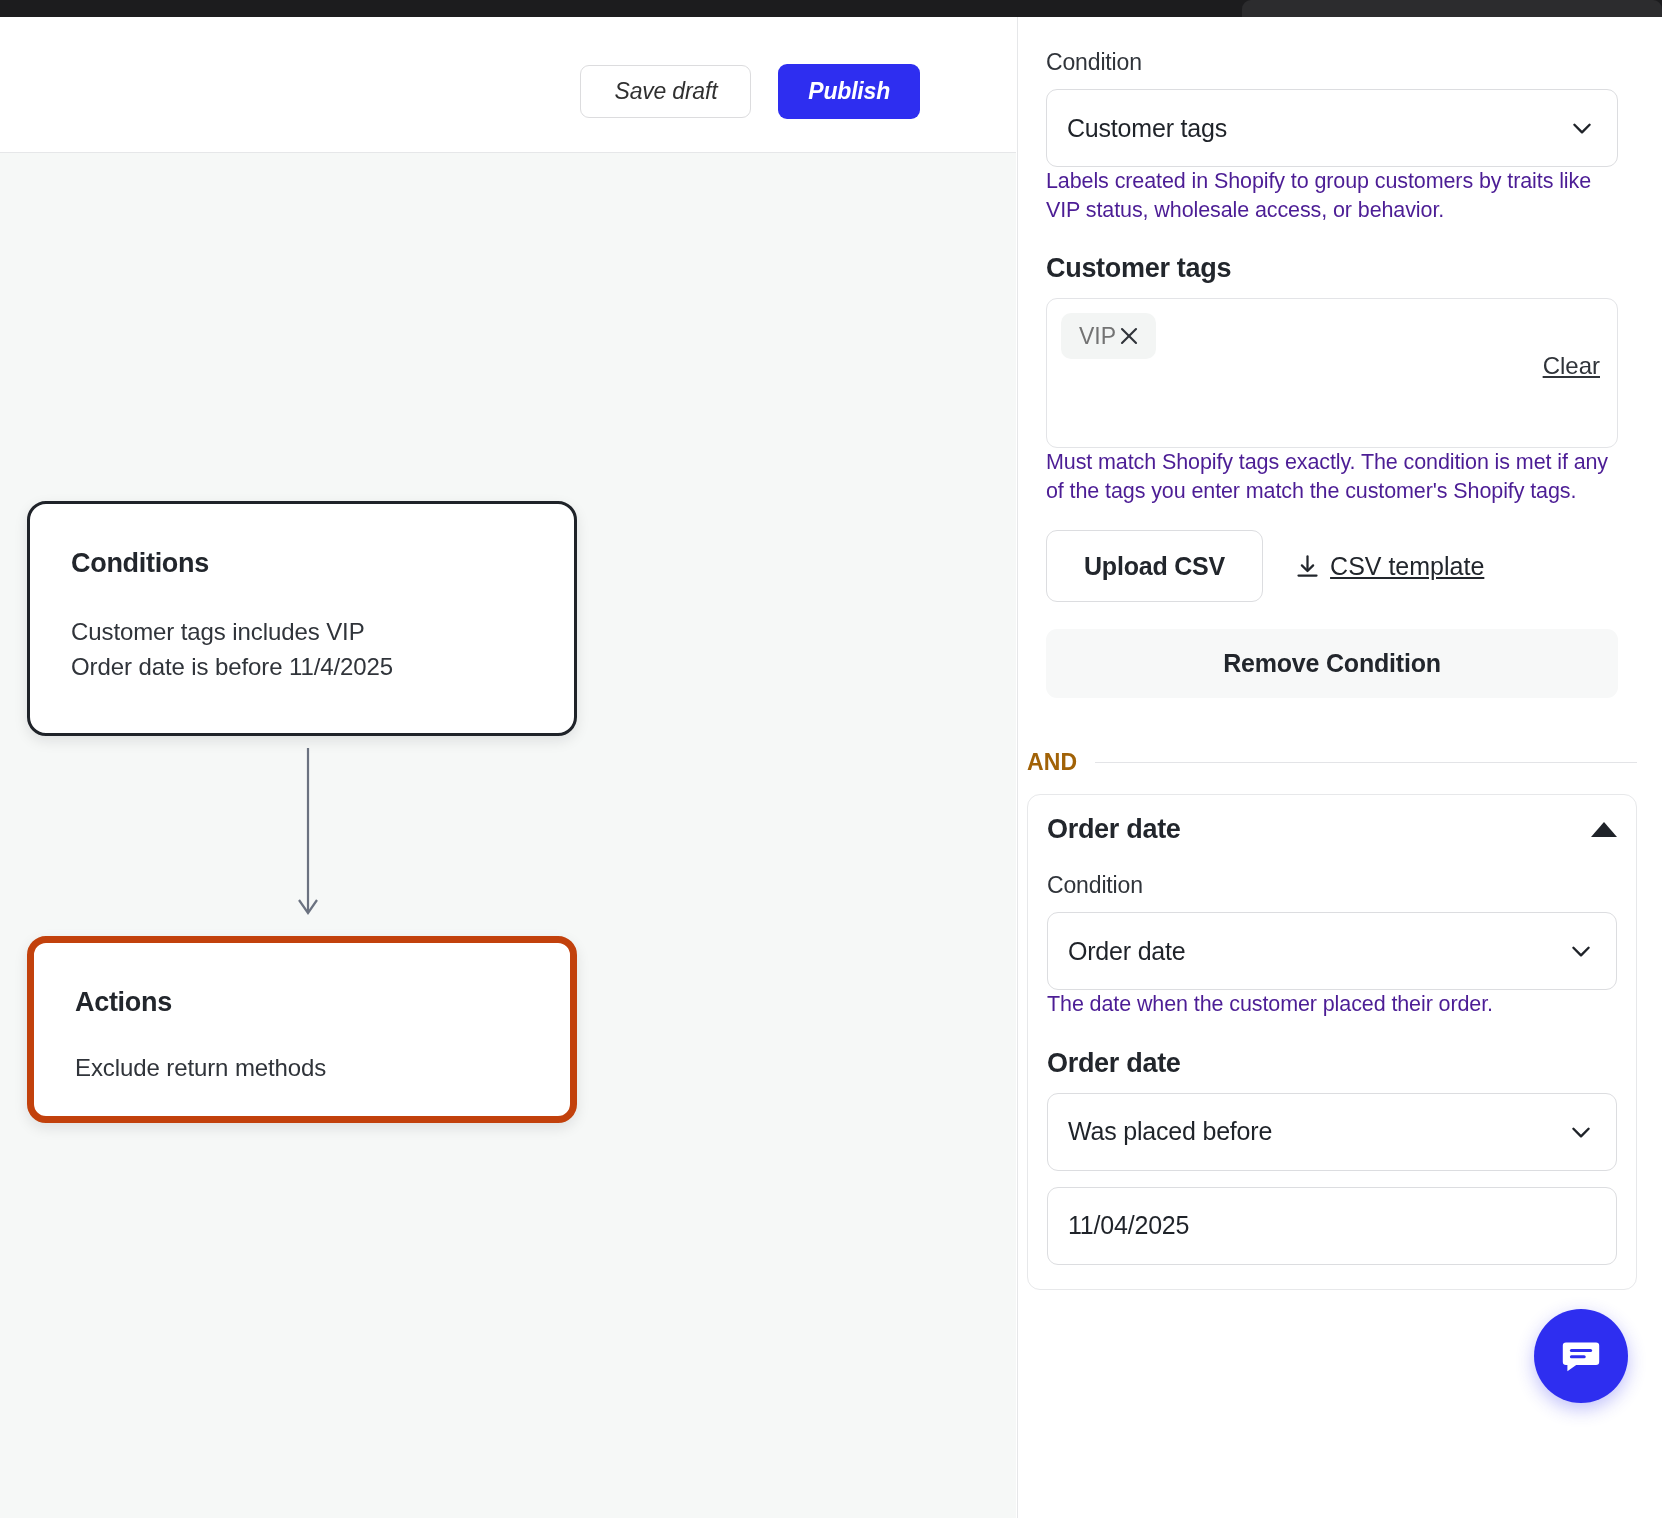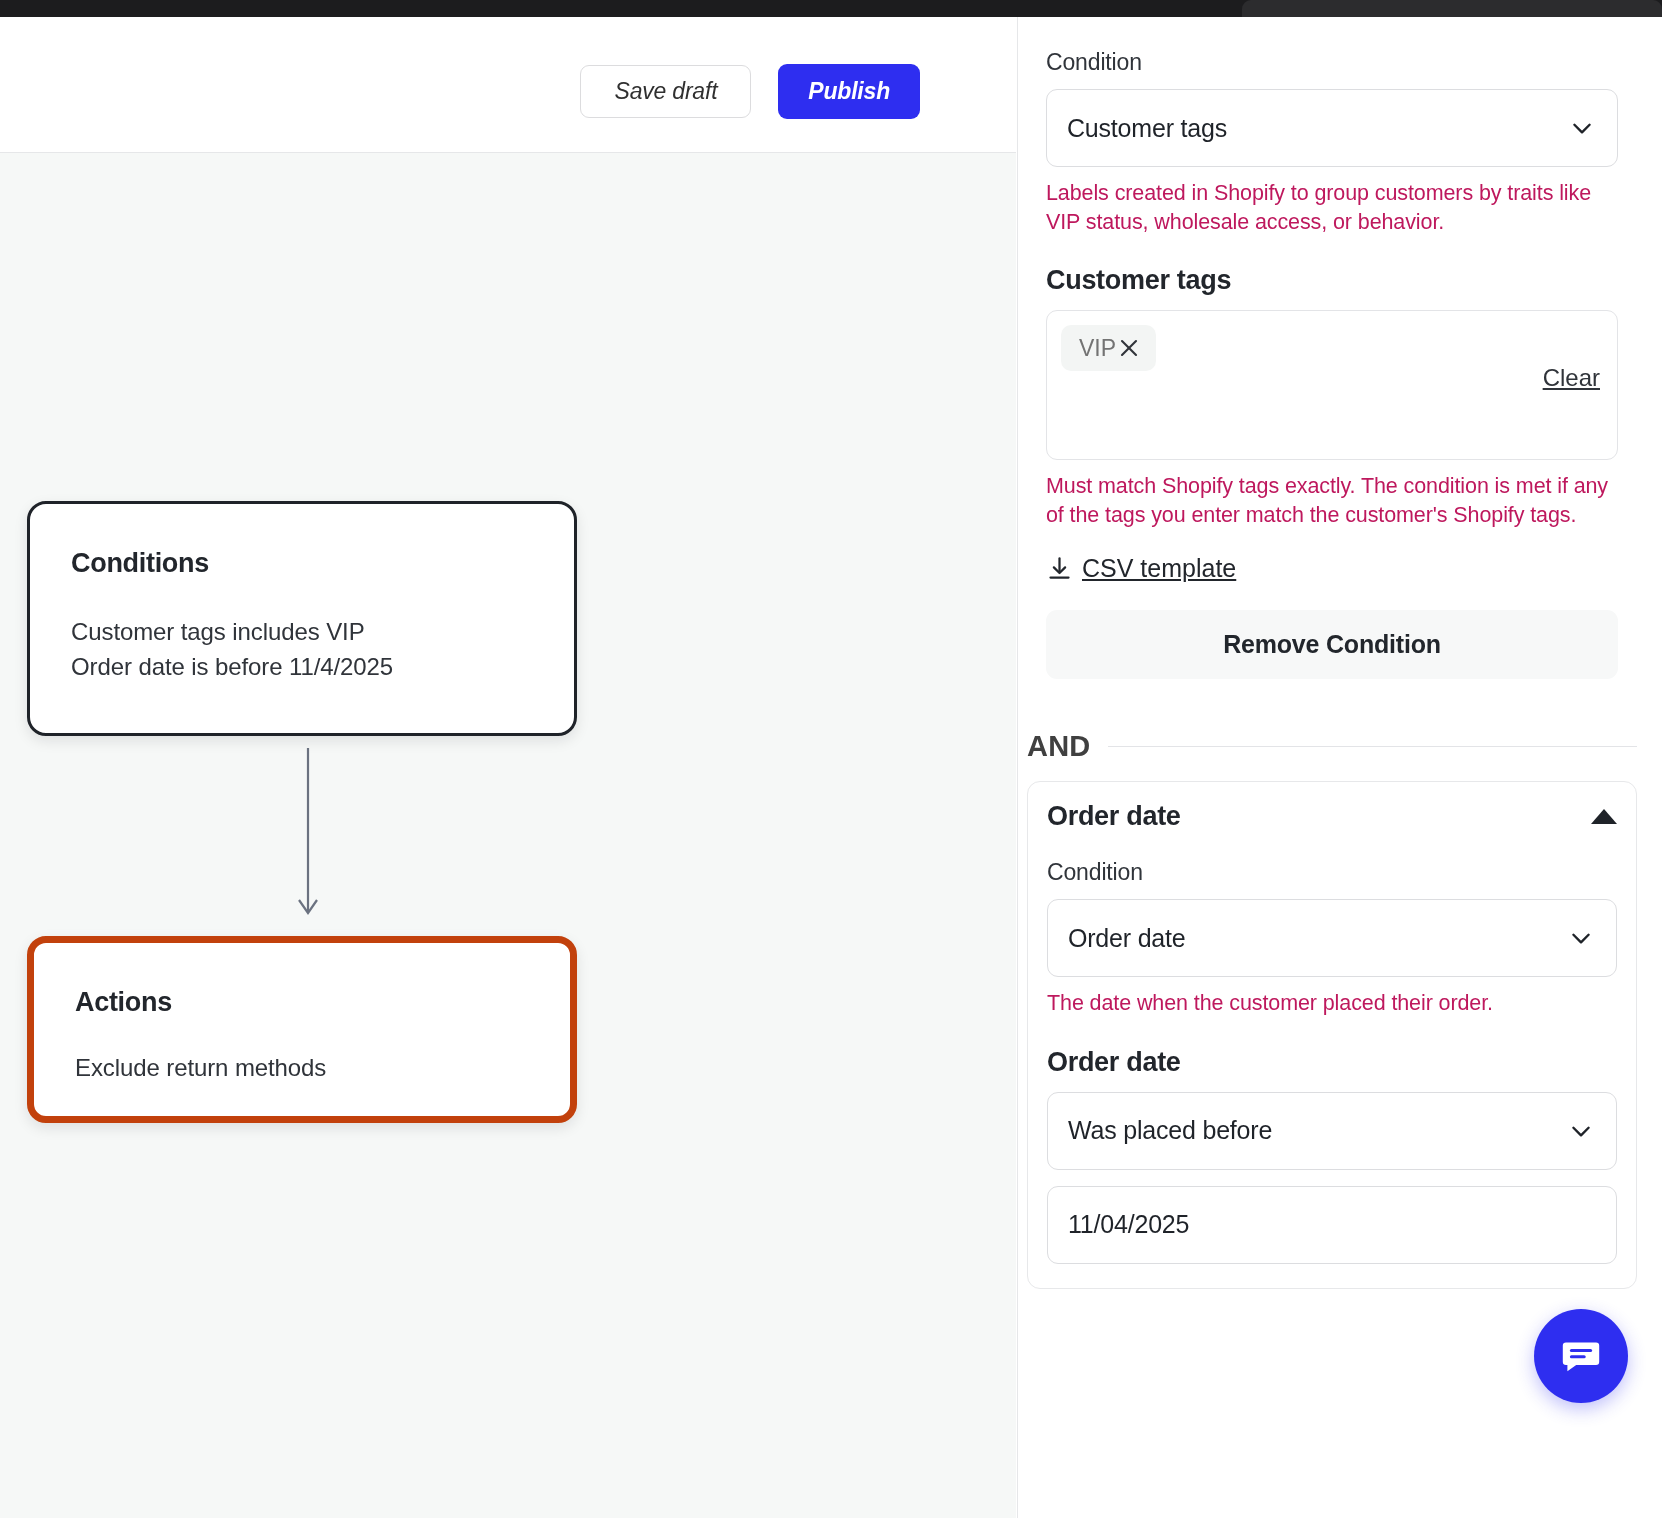--- a/index.html
+++ b/index.html
@@ -102,21 +102,21 @@
     border: 1px solid #dcdde0; border-radius: 11px;
     display: flex; align-items: center; padding: 0 20px;
     font-size: 25px; color: #1f2329; letter-spacing: -0.2px; cursor: pointer;
     background: #ffffff;
   }
   .select .chev {
     position: absolute; right: 22px; top: 50%; transform: translateY(-50%);
     width: 26px; height: 26px;
   }
   .helper {
-    font-size: 21.5px; color: #be185d; line-height: 1.33; margin-top: 12px;
+    font-size: 21.5px; color: #4c1d95; line-height: 1.33; margin-top: 0;
     letter-spacing: -0.1px;
   }
   .section-title {
     font-size: 27px; font-weight: bold; color: #22262c;
     letter-spacing: -0.3px; margin-top: 29px; margin-bottom: 14px;
   }
   .tagbox {
     position: relative; width: 100%; height: 150px;
     border: 1px solid #e3e4e7; border-radius: 11px; padding: 14px 14px;
   }
@@ -146,21 +146,21 @@
   .csv-template .label { text-decoration: underline; }
   .btn-remove-condition {
     margin-top: 27px; width: 100%; height: 69px;
     display: flex; align-items: center; justify-content: center;
     background: #f7f8f8; border: none; border-radius: 11px;
     font-size: 25px; font-weight: bold; color: #22262c; letter-spacing: -0.2px;
     cursor: pointer;
   }
 
   .and-row { display: flex; align-items: center; gap: 18px; margin: 27px 26px 0 9px; }
-  .and-label { font-size: 29px; font-weight: bold; color: #404040; letter-spacing: 0.2px; }
+  .and-label { font-size: 23px; font-weight: bold; color: #a16207; letter-spacing: 0.2px; }
   .and-line { flex: 1; height: 1px; background: #e3e4e7; }
 
   .card-head {
     display: flex; align-items: center; justify-content: space-between;
     margin-bottom: 27px;
   }
   .card-head .title { font-size: 27px; font-weight: bold; color: #22262c; letter-spacing: -0.3px; }
   .caret-up { width: 0; height: 0; border-left: 13px solid transparent; border-right: 13px solid transparent; border-bottom: 15px solid #1f2329; cursor: pointer; }
 
   .date-input {
@@ -247,20 +247,21 @@
               <line x1="4" y1="4" x2="18" y2="18" stroke="#30343a" stroke-width="2.1" stroke-linecap="round"></line>
               <line x1="18" y1="4" x2="4" y2="18" stroke="#30343a" stroke-width="2.1" stroke-linecap="round"></line>
             </svg>
           </span>
           <span class="clear-link">Clear</span>
         </div>
 
         <div class="helper">Must match Shopify tags exactly. The condition is met if any of the tags you enter match the customer's Shopify tags.</div>
 
         <div class="csv-row">
+          <div class="btn-upload-csv">Upload CSV</div>
           <div class="csv-template">
             <svg width="27" height="27" viewBox="0 0 24 24">
               <line x1="12" y1="3" x2="12" y2="15" stroke="#22262c" stroke-width="2" stroke-linecap="round"></line>
               <polyline points="7,11 12,16 17,11" fill="none" stroke="#22262c" stroke-width="2" stroke-linecap="round" stroke-linejoin="round"></polyline>
               <line x1="4" y1="20" x2="20" y2="20" stroke="#22262c" stroke-width="2" stroke-linecap="round"></line>
             </svg>
             <span class="label">CSV template</span>
           </div>
         </div>
 

